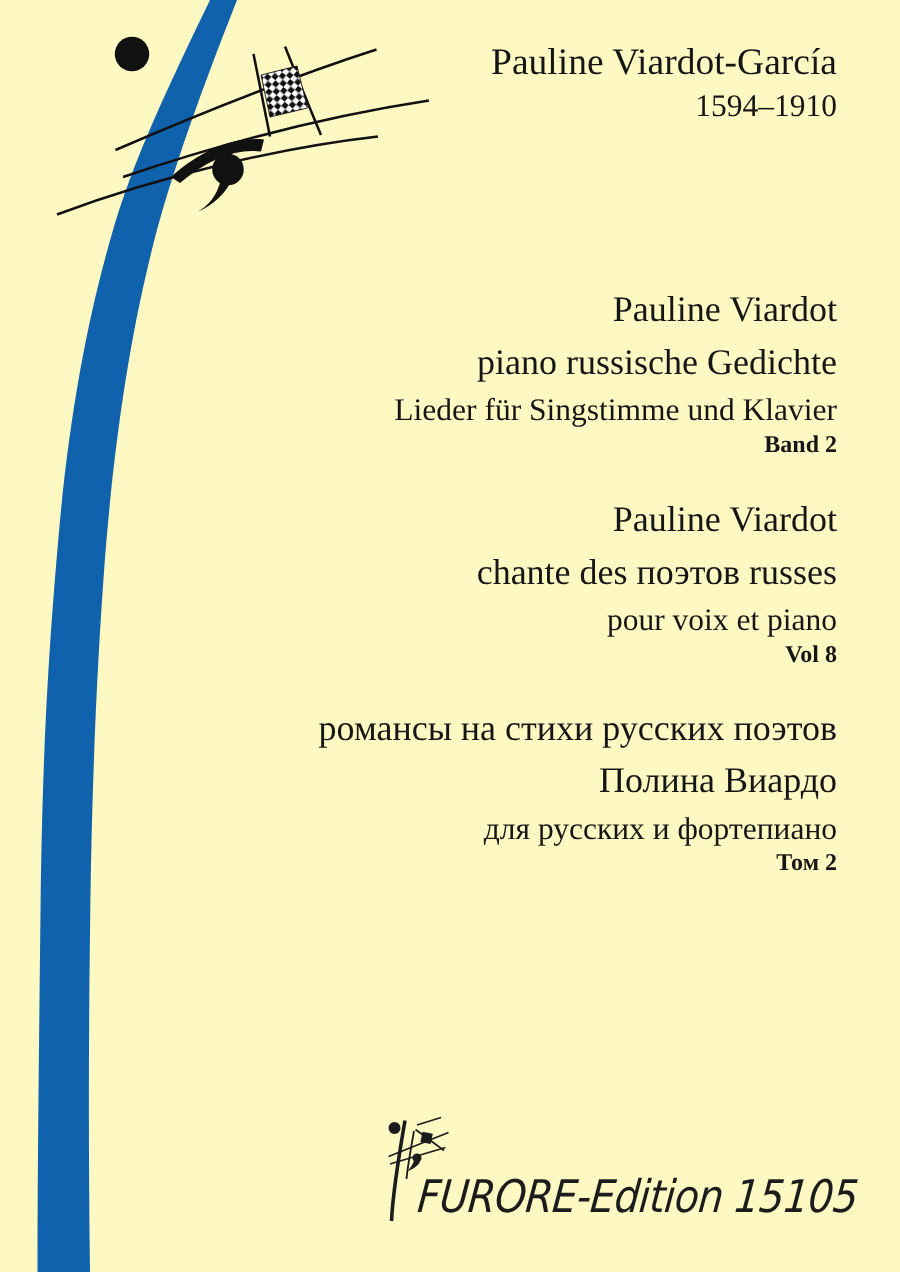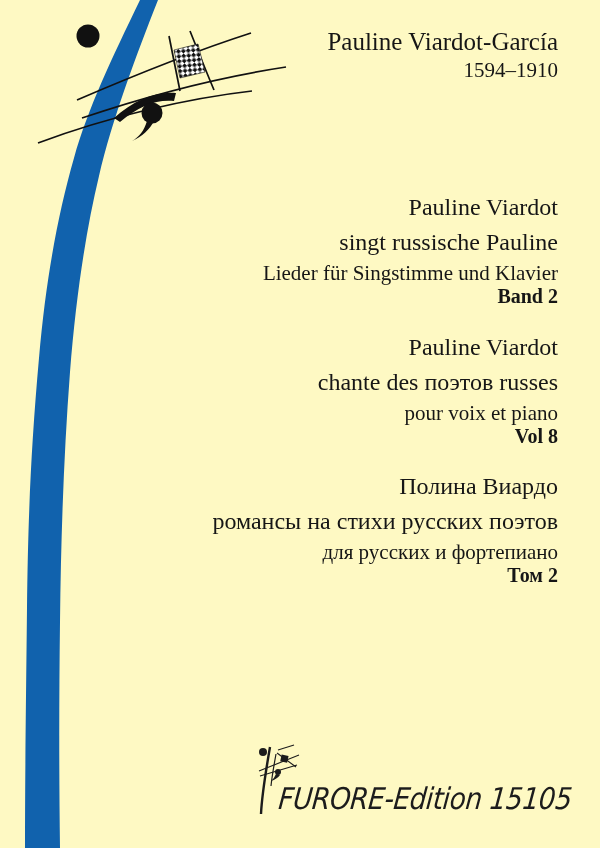--- a/index.html
+++ b/index.html
@@ -30,21 +30,21 @@
     text-align: right;
     white-space: nowrap;
   }
 
   .author-block { top: 27px; }
   .author-name  { font-size: 25px; line-height: 30px; }
   .author-dates { font-size: 21px; line-height: 27px; }
 
   .title-block .big      { font-size: 24px; line-height: 35px; }
   .title-block .subtitle { font-size: 21px; line-height: 23px; margin-top: 2px; }
-  .title-block .volume   { font-size: 20px; line-height: 23px; font-weight: bold; }
+  .title-block .volume   { font-size: 16px; line-height: 23px; font-weight: bold; }
 
   .title-german  { top: 190px; }
   .title-french  { top: 330px; }
   .title-russian { top: 469px; }
 
   .imprint {
     position: absolute;
     left: 277px;
     top: 781px;
     white-space: nowrap;
@@ -110,35 +110,35 @@
     </g>
   </svg>
 
   <div class="txt-right author-block">
     <div class="author-name">Pauline Viardot-García</div>
     <div class="author-dates">1594–1910</div>
   </div>
 
   <div class="txt-right title-block title-german">
     <div class="big">Pauline Viardot</div>
-    <div class="big">singt russische Pauline</div>
+    <div class="big">piano russische Gedichte</div>
     <div class="subtitle">Lieder für Singstimme und Klavier</div>
     <div class="volume">Band 2</div>
   </div>
 
   <div class="txt-right title-block title-french">
     <div class="big">Pauline Viardot</div>
     <div class="big">chante des поэтов russes</div>
     <div class="subtitle">pour voix et piano</div>
     <div class="volume">Vol 8</div>
   </div>
 
   <div class="txt-right title-block title-russian">
+    <div class="big">романсы на стихи русских поэтов</div>
     <div class="big">Полина Виардо</div>
-    <div class="big">романсы на стихи русских поэтов</div>
     <div class="subtitle">для русских и фортепиано</div>
     <div class="volume">Том 2</div>
   </div>
 
   <div class="imprint">
     <span class="imprint-label">FURORE-Edition 15105</span>
   </div>
 
 </div>
 

